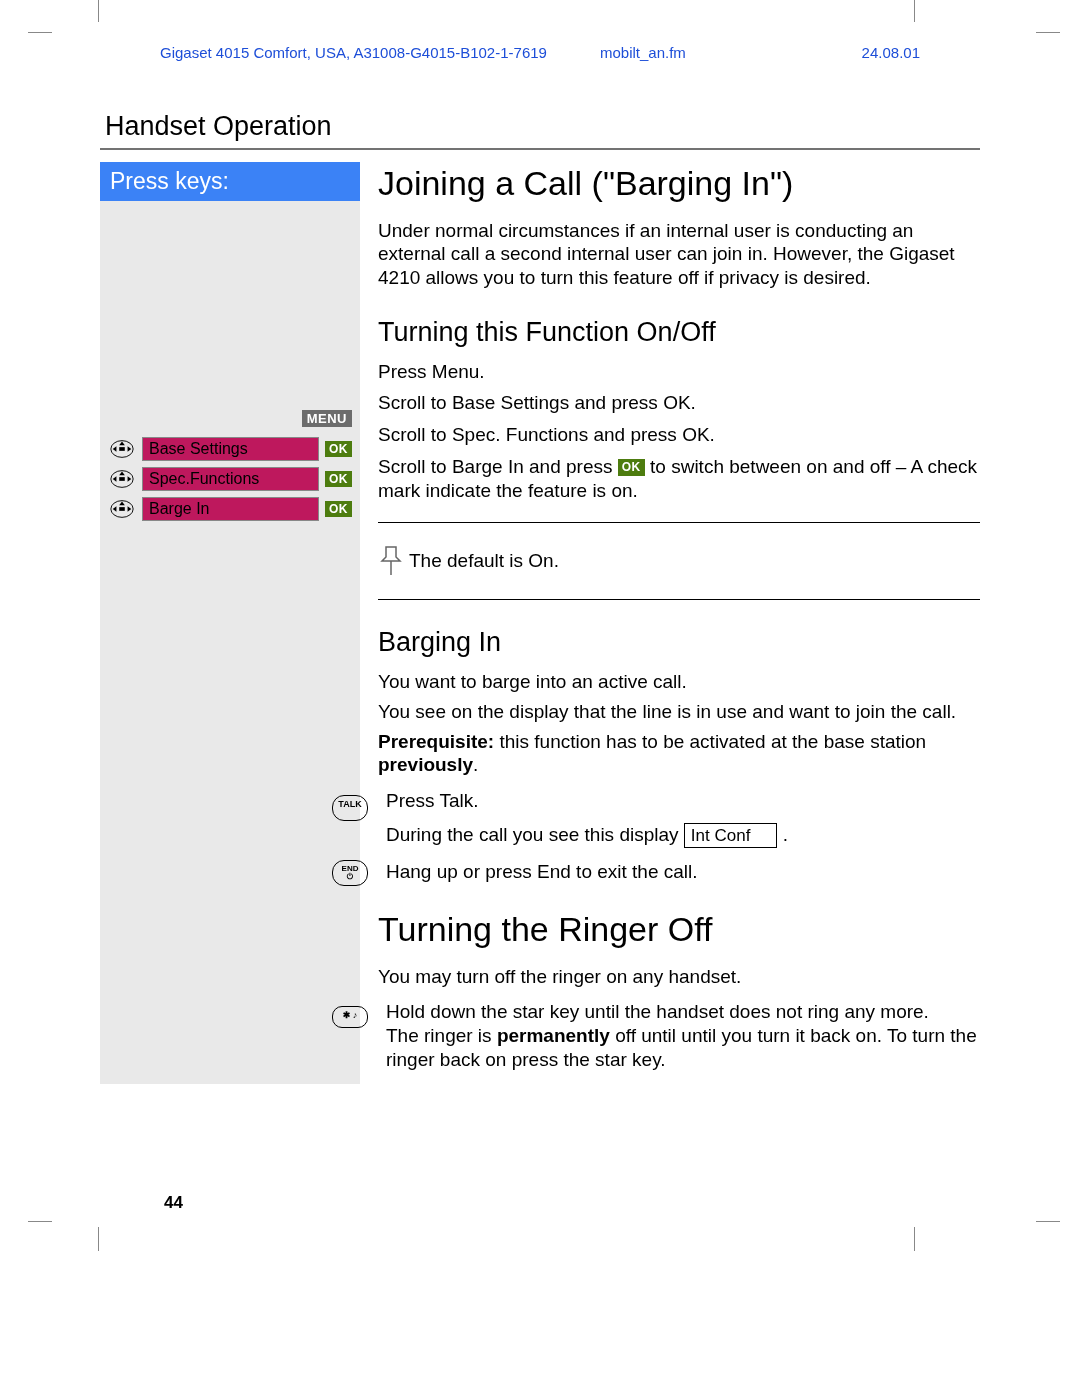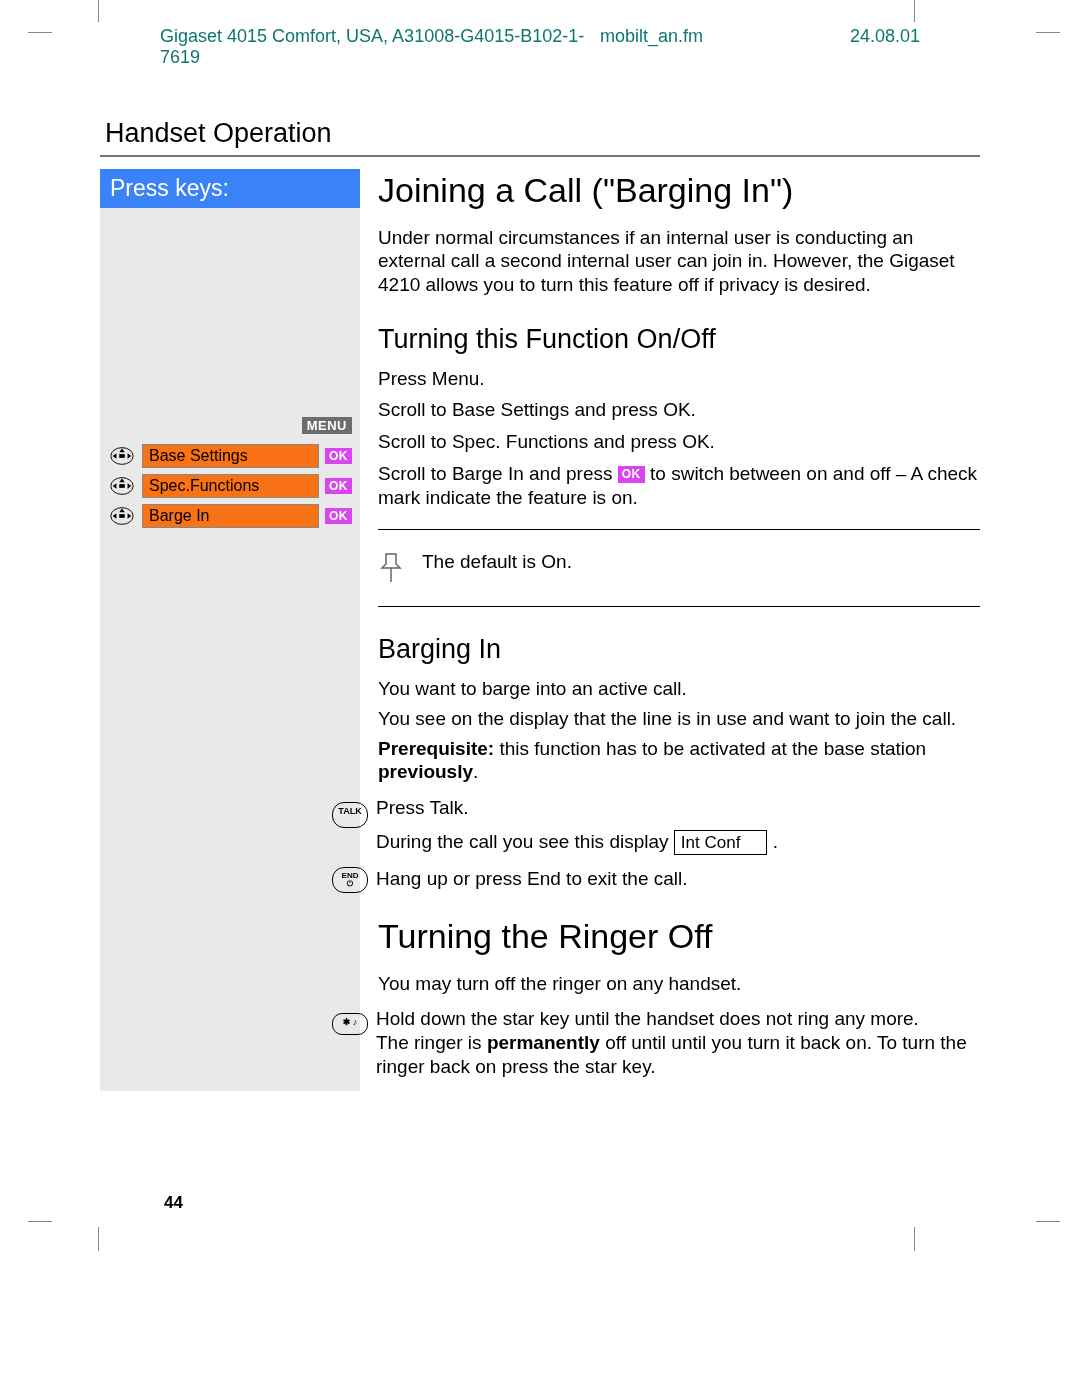--- a/index.html
+++ b/index.html
@@ -20,24 +20,24 @@
   .cropmark {
     position: absolute;
     width: 30px;
     height: 30px;
   }
   .cropmark .h { position:absolute; background:#888; height:1px; width:24px; }
   .cropmark .v { position:absolute; background:#888; width:1px; height:24px; }
 
   .headerline {
     display: flex;
-    font-size: 18px;
-    color: #0f766e;
+    font-size: 15px;
+    color: #1d4ed8;
     padding: 0 60px 0 60px;
-    margin-top: 6px;
+    margin-top: 24px;
   }
   .headerline .left { flex: 1; }
   .headerline .mid { width: 220px; }
   .headerline .right { width: 100px; text-align: right; }
 
   .section-title {
     font-family: "Arial Narrow", Arial, sans-serif;
     font-stretch: condensed;
     font-size: 27px;
     letter-spacing: 0px;
@@ -72,38 +72,38 @@
     display: inline-block;
     background: #6c6c6c;
     color: #fff;
     font-size: 13px;
     font-weight: bold;
     padding: 1px 5px;
     letter-spacing: 0.5px;
   }
   .ok-badge {
     display: inline-block;
-    background: #d946ef;
+    background: #4d7c0f;
     color: #fff;
     font-size: 12px;
     font-weight: bold;
     padding: 1px 4px 1px 4px;
     letter-spacing: 0.5px;
     vertical-align: middle;
   }
   .step-row {
     display: flex;
     align-items: center;
     gap: 6px;
     margin: 6px 0;
   }
   .step-row .label-box {
     flex: 1;
     border: 1px solid #888;
-    background: #f97316;
+    background: #be185d;
     padding: 2px 6px;
     font-size: 16px;
   }
   .mini-icon {
     width: 28px;
     height: 24px;
     display: inline-flex;
     align-items: center;
     justify-content: center;
   }
@@ -129,22 +129,22 @@
   }
   .para { margin: 0 0 6px 0; }
   .step-line { margin: 8px 0; }
   hr.rule {
     border: none;
     border-top: 1px solid #000;
     margin: 20px 0;
   }
   .note-row {
     display: flex;
-    align-items: flex-start;
-    gap: 18px;
+    align-items: center;
+    gap: 5px;
     margin: 6px 0;
   }
   .note-row .pin {
     width: 26px; height: 36px; flex: 0 0 26px;
   }
   .key-icon {
     display:inline-block;
     width: 36px; height: 26px;
     border: 1.5px solid #000;
     border-radius: 12px;
@@ -159,21 +159,21 @@
   .display-box {
     display: inline-block;
     border: 1px solid #000;
     padding: 1px 26px 1px 6px;
     font-size: 17px;
     vertical-align: baseline;
   }
   .main-row {
     display: flex;
     align-items: flex-start;
-    gap: 0;
+    gap: 10px;
     margin: 12px 0;
   }
   .main-row .icon-slot {
     width: 42px;
     text-align: right;
     flex: 0 0 42px;
     margin-left:-52px;
     padding-right:8px;
   }
   .bold { font-weight: bold; }

